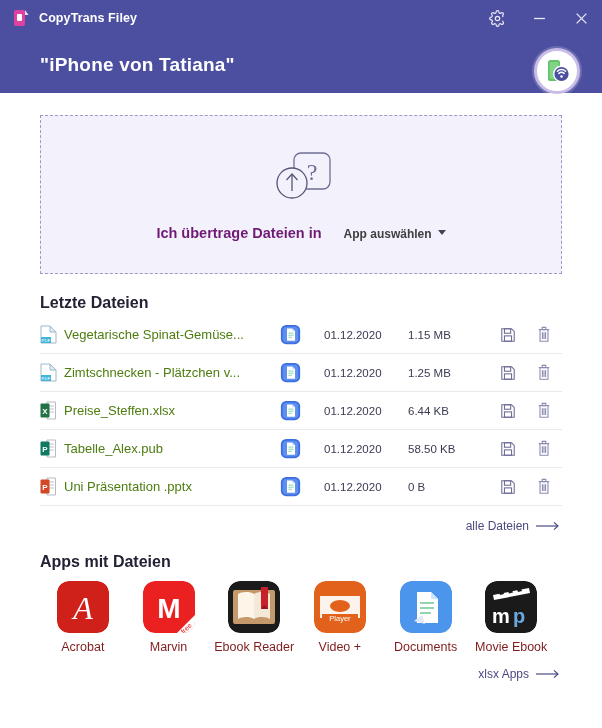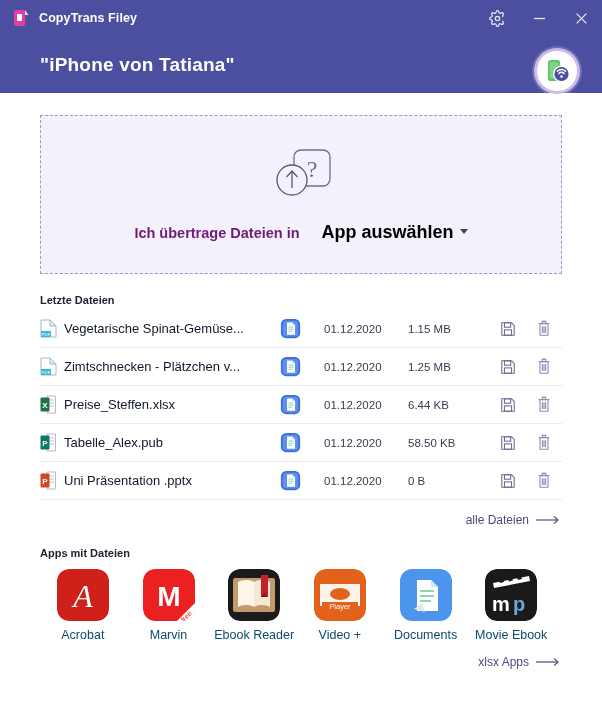--- a/index.html
+++ b/index.html
@@ -90,53 +90,53 @@
     display: flex; flex-direction: column;
     align-items: center; justify-content: center;
     cursor: pointer;
   }
   .dz-icon { margin-bottom: 16px; margin-left: 4px; }
   .dz-row { display: flex; align-items: baseline; gap: 22px; }
   .dz-text {
     font-size: 14.5px; font-weight: bold; color: #701a75;
   }
   .dz-select {
-    font-size: 18px; font-weight: bold; color: #000000;
+    font-size: 12px; font-weight: bold; color: #404040;
     display: flex; align-items: center; gap: 6px;
     cursor: pointer;
   }
   .caret {
     width: 0; height: 0;
     border-left: 4px solid transparent;
     border-right: 4px solid transparent;
     border-top: 5px solid #43435e;
     position: relative; top: -1px;
   }
 
   
   .section-head {
-    font-size: 11px; font-weight: bold;
+    font-size: 16px; font-weight: bold;
     color: #222234;
     margin-top: 20px;
     margin-bottom: 4px;
   }
 
   
   .filelist { width: 100%; }
   .filerow {
     display: flex; align-items: center;
     height: 38px;
     border-bottom: 1px solid #e9e9ef;
     cursor: pointer;
   }
   .f-icon { width: 24px; flex: 0 0 24px; display:flex; align-items:center; }
   .f-name {
     flex: 1 1 auto;
     font-size: 13px;
-    color: #0f172a;
+    color: #4d7c0f;
     white-space: nowrap; overflow: hidden; text-overflow: ellipsis;
     padding-right: 6px;
   }
   .f-app { flex: 0 0 44px; display: flex; justify-content: flex-start; }
   .f-date {
     flex: 0 0 84px; font-size: 11.5px; color: #3a3a52;
   }
   .f-size {
     flex: 0 0 82px; font-size: 11.5px; color: #3a3a52;
   }
@@ -170,21 +170,21 @@
   .appicon {
     width: 52px; height: 52px;
     border-radius: 12px;
     display: flex; align-items: center; justify-content: center;
     position: relative;
     overflow: hidden;
     margin-bottom: 7px;
   }
   .applabel {
     font-size: 12.5px;
-    color: #0c4a6e;
+    color: #7f1d1d;
     white-space: nowrap;
   }
 </style>
 </head>
 <body>
 
 <div class="app">
 
   <div class="titlebar">
     <span class="brand-icon">

